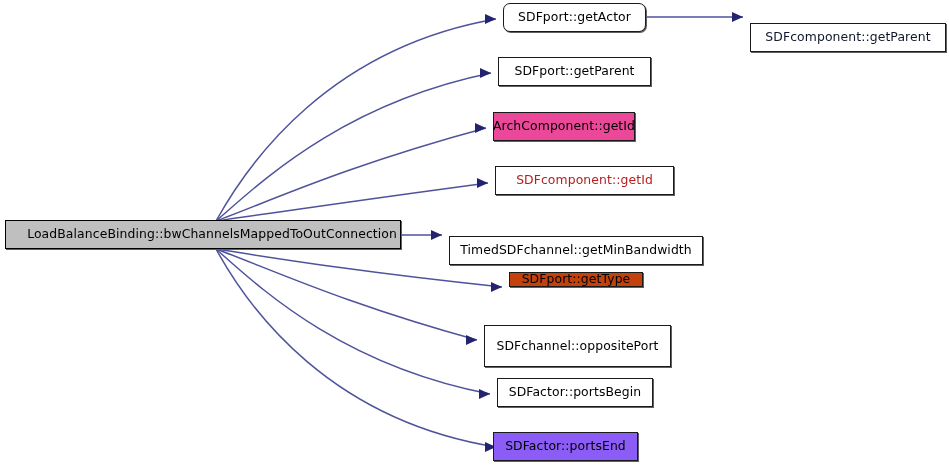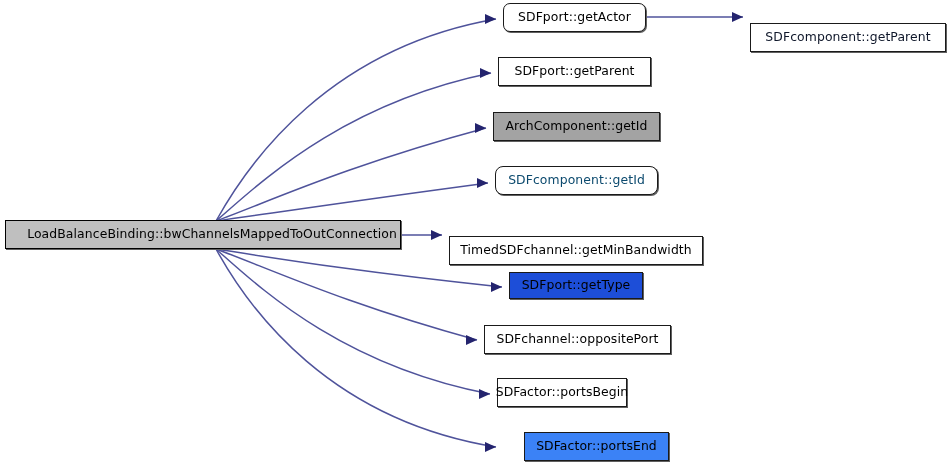--- a/index.html
+++ b/index.html
@@ -107,36 +107,36 @@
       </div>
       <div class="node" style="left: 503px; top: 3px; width: 143px; height: 29px; background: rgb(255, 255, 255); border-color: rgb(26, 26, 26); color: rgb(0, 0, 0); border-radius: 7px;">
         <span class="node-label">SDFport::getActor</span>
       </div>
       <div class="node" style="left: 750px; top: 3px; width: 196px; height: 29px; background: rgb(255, 255, 255); border-color: rgb(26, 26, 26); color: #0f172a; margin-top: 20px;">
         <span class="node-label">SDFcomponent::getParent</span>
       </div>
       <div class="node" style="left: 498px; top: 57px; width: 153px; height: 29px; background: rgb(255, 255, 255); border-color: rgb(26, 26, 26); color: rgb(0, 0, 0);">
         <span class="node-label">SDFport::getParent</span>
       </div>
-      <div class="node" style="left: 493px; top: 112px; width: 167px; height: 29px; background: #a3a3a3; border-color: rgb(26, 26, 26); color: rgb(0, 0, 0);">
+      <div class="node" style="left: 493px; top: 112px; width: 142px; height: 29px; background: #ec4899; border-color: rgb(26, 26, 26); color: rgb(0, 0, 0);">
         <span class="node-label">ArchComponent::getId</span>
       </div>
-      <div class="node" style="left: 495px; top: 166px; width: 163px; height: 29px; background: rgb(255, 255, 255); border-color: rgb(26, 26, 26); color: #0c4a6e; border-radius: 8px;">
+      <div class="node" style="left: 495px; top: 166px; width: 179px; height: 29px; background: rgb(255, 255, 255); border-color: rgb(26, 26, 26); color: #b91c1c;">
         <span class="node-label">SDFcomponent::getId</span>
       </div>
       <div class="node" style="left: 449px; top: 236px; width: 254px; height: 29px; background: rgb(255, 255, 255); border-color: rgb(26, 26, 26); color: rgb(0, 0, 0);">
         <span class="node-label">TimedSDFchannel::getMinBandwidth</span>
       </div>
-      <div class="node" style="left: 509px; top: 272px; width: 134px; height: 27px; background: #1d4ed8; border-color: rgb(26, 26, 26); color: rgb(0, 0, 0);">
+      <div class="node" style="left: 509px; top: 272px; width: 134px; height: 15px; background: #c2410c; border-color: rgb(26, 26, 26); color: rgb(0, 0, 0);">
         <span class="node-label">SDFport::getType</span>
       </div>
-      <div class="node" style="left: 484px; top: 325px; width: 187px; height: 29px; background: rgb(255, 255, 255); border-color: rgb(26, 26, 26); color: rgb(0, 0, 0);">
+      <div class="node" style="left: 484px; top: 325px; width: 187px; height: 42px; background: rgb(255, 255, 255); border-color: rgb(26, 26, 26); color: rgb(0, 0, 0);">
         <span class="node-label">SDFchannel::oppositePort</span>
       </div>
-      <div class="node" style="left: 497px; top: 378px; width: 130px; height: 29px; background: rgb(255, 255, 255); border-color: rgb(26, 26, 26); color: rgb(0, 0, 0);">
+      <div class="node" style="left: 497px; top: 378px; width: 156px; height: 29px; background: rgb(255, 255, 255); border-color: rgb(26, 26, 26); color: rgb(0, 0, 0);">
         <span class="node-label">SDFactor::portsBegin</span>
       </div>
-      <div class="node" style="left: 524px; top: 432px; width: 145px; height: 29px; background: #3b82f6; border-color: rgb(26, 26, 26); color: rgb(0, 0, 0);">
+      <div class="node" style="left: 493px; top: 432px; width: 145px; height: 29px; background: #8b5cf6; border-color: rgb(26, 26, 26); color: rgb(0, 0, 0);">
         <span class="node-label">SDFactor::portsEnd</span>
       </div>
     </div>
 
 </div>
 
 </body></html>

